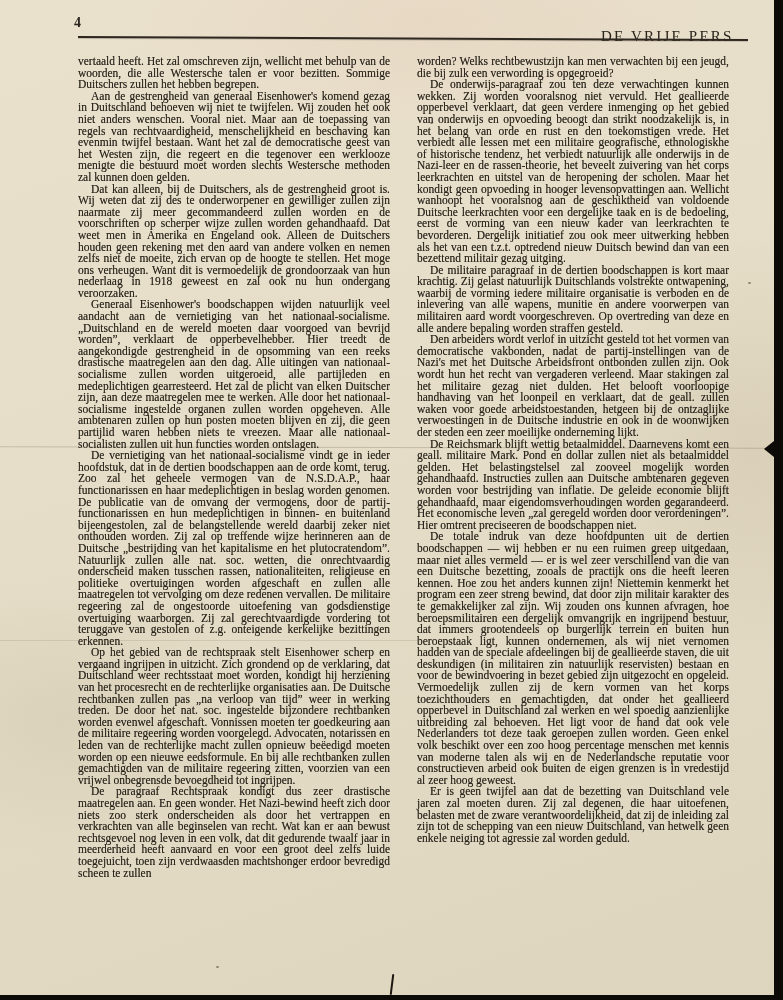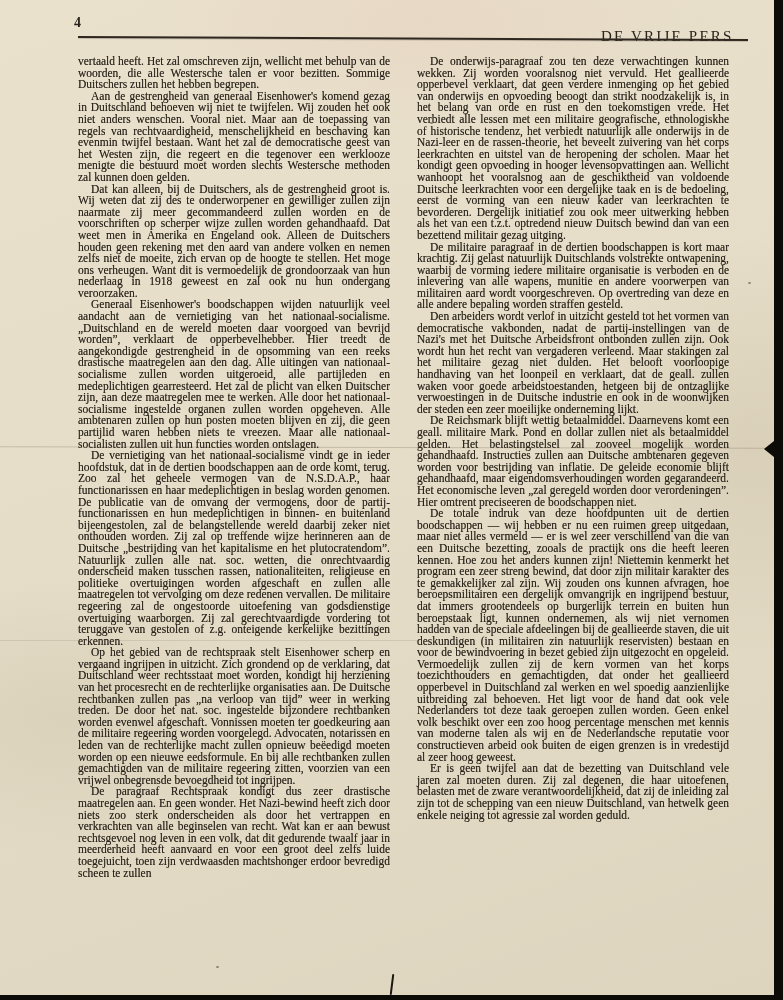--- a/index.html
+++ b/index.html
@@ -90,20 +90,21 @@
     <div class="col">
         <p class="noindent">vertaald heeft. Het zal omschreven zijn, wellicht met behulp van de woorden, die alle Westersche talen er voor bezitten. Sommige Duitschers zullen het hebben begrepen.</p>
         <p>Aan de gestrengheid van generaal Eisenhower's komend gezag in Duitschland behoeven wij niet te twijfelen. Wij zouden het ook niet anders wenschen. Vooral niet. Maar aan de toepassing van regels van rechtvaardigheid, menschelijkheid en beschaving kan evenmin twijfel bestaan. Want het zal de democratische geest van het Westen zijn, die regeert en die tegenover een werklooze menigte die bestuurd moet worden slechts Westersche methoden zal kunnen doen gelden.</p>
         <p>Dat kan alleen, bij de Duitschers, als de gestrengheid groot is. Wij weten dat zij des te onderworpener en gewilliger zullen zijn naarmate zij meer gecommandeerd zullen worden en de voorschriften op scherper wijze zullen worden gehandhaafd. Dat weet men in Amerika en Engeland ook. Alleen de Duitschers houden geen rekening met den aard van andere volken en nemen zelfs niet de moeite, zich ervan op de hoogte te stellen. Het moge ons verheugen. Want dit is vermoedelijk de grondoorzaak van hun nederlaag in 1918 geweest en zal ook nu hun ondergang veroorzaken.</p>
         <p>Generaal Eisenhower's boodschappen wijden natuurlijk veel aandacht aan de vernietiging van het nationaal-socialisme. „Duitschland en de wereld moeten daar voorgoed van bevrijd worden”, verklaart de opperbevelhebber. Hier treedt de aangekondigde gestrengheid in de opsomming van een reeks drastische maatregelen aan den dag. Alle uitingen van nationaal-socialisme zullen worden uitgeroeid, alle partijleden en medeplichtigen gearresteerd. Het zal de plicht van elken Duitscher zijn, aan deze maatregelen mee te werken. Alle door het nationaal-socialisme ingestelde organen zullen worden opgeheven. Alle ambtenaren zullen op hun posten moeten blijven en zij, die geen partijlid waren hebben niets te vreezen. Maar alle nationaal-socialisten zullen uit hun functies worden ontslagen.</p>
         <p>De vernietiging van het nationaal-socialisme vindt ge in ieder hoofdstuk, dat in de dertien boodschappen aan de orde komt, terug. Zoo zal het geheele vermogen van de N.S.D.A.P., haar functionarissen en haar medeplichtigen in beslag worden genomen. De publicatie van de omvang der vermogens, door de partij-functionarissen en hun medeplichtigen in binnen- en buitenland bijeengestolen, zal de belangstellende wereld daarbij zeker niet onthouden worden. Zij zal op treffende wijze herinneren aan de Duitsche „bestrijding van het kapitalisme en het plutocratendom”. Natuurlijk zullen alle nat. soc. wetten, die onrechtvaardig onderscheid maken tusschen rassen, nationaliteiten, religieuse en politieke overtuigingen worden afgeschaft en zullen alle maatregelen tot vervolging om deze redenen vervallen. De militaire regeering zal de ongestoorde uitoefening van godsdienstige overtuiging waarborgen. Zij zal gerechtvaardigde vordering tot teruggave van gestolen of z.g. onteigende kerkelijke bezittingen erkennen.</p>
         <p>Op het gebied van de rechtspraak stelt Eisenhower scherp en vergaand ingrijpen in uitzicht. Zich grondend op de verklaring, dat Duitschland weer rechtsstaat moet worden, kondigt hij herziening van het procesrecht en de rechterlijke organisaties aan. De Duitsche rechtbanken zullen pas „na verloop van tijd” weer in werking treden. De door het nat. soc. ingestelde bijzondere rechtbanken worden evenwel afgeschaft. Vonnissen moeten ter goedkeuring aan de militaire regeering worden voorgelegd. Advocaten, notarissen en leden van de rechterlijke macht zullen opnieuw beëedigd moeten worden op een nieuwe eedsformule. En bij alle rechtbanken zullen gemachtigden van de militaire regeering zitten, voorzien van een vrijwel onbegrensde bevoegdheid tot ingrijpen.</p>
         <p>De paragraaf Rechtspraak kondigt dus zeer drastische maatregelen aan. En geen wonder. Het Nazi-bewind heeft zich door niets zoo sterk onderscheiden als door het vertrappen en verkrachten van alle beginselen van recht. Wat kan er aan bewust rechtsgevoel nog leven in een volk, dat dit gedurende twaalf jaar in meerderheid heeft aanvaard en voor een groot deel zelfs luide toegejuicht, toen zijn verdwaasden machtshonger erdoor bevredigd scheen te zullen</p>
       </div>
     <div class="col">
+        <p class="noindent">worden? Welks rechtbewustzijn kan men verwachten bij een jeugd, die bij zulk een verwording is opgegroeid?</p>
         <p>De onderwijs-paragraaf zou ten deze verwachtingen kunnen wekken. Zij worden vooralsnog niet vervuld. Het geallieerde opperbevel verklaart, dat geen verdere inmenging op het gebied van onderwijs en opvoeding beoogt dan strikt noodzakelijk is, in het belang van orde en rust en den toekomstigen vrede. Het verbiedt alle lessen met een militaire geografische, ethnologiskhe of historische tendenz, het verbiedt natuurlijk alle onderwijs in de Nazi-leer en de rassen-theorie, het beveelt zuivering van het corps leerkrachten en uitstel van de heropening der scholen. Maar het kondigt geen opvoeding in hooger levensopvattingen aan. Wellicht wanhoopt het vooralsnog aan de geschiktheid van voldoende Duitsche leerkrachten voor een dergelijke taak en is de bedoeling, eerst de vorming van een nieuw kader van leerkrachten te bevorderen. Dergelijk initiatief zou ook meer uitwerking hebben als het van een t.z.t. optredend nieuw Duitsch bewind dan van een bezettend militair gezag uitging.</p>
         <p>De militaire paragraaf in de dertien boodschappen is kort maar krachtig. Zij gelast natuurlijk Duitschlands volstrekte ontwapening, waarbij de vorming iedere militaire organisatie is verboden en de inlevering van alle wapens, munitie en andere voorwerpen van militairen aard wordt voorgeschreven. Op overtreding van deze en alle andere bepaling worden straffen gesteld.</p>
         <p>Den arbeiders wordt verlof in uitzicht gesteld tot het vormen van democratische vakbonden, nadat de partij-instellingen van de Nazi's met het Duitsche Arbeidsfront ontbonden zullen zijn. Ook wordt hun het recht van vergaderen verleend. Maar stakingen zal het militaire gezag niet dulden. Het belooft voorloopige handhaving van het loonpeil en verklaart, dat de geall. zullen waken voor goede arbeidstoestanden, hetgeen bij de ontzaglijke verwoestingen in de Duitsche industrie en ook in de woonwijken der steden een zeer moeilijke onderneming lijkt.</p>
         <p>De Reichsmark blijft wettig betaalmiddel. Daarnevens komt een geall. militaire Mark. Pond en dollar zullen niet als betaalmiddel gelden. Het belastingstelsel zal zooveel mogelijk worden gehandhaafd. Instructies zullen aan Duitsche ambtenaren gegeven worden voor bestrijding van inflatie. De geleide economie blijft gehandhaafd, maar eigendomsverhoudingen worden gegarandeerd. Het economische leven „zal geregeld worden door verordeningen”. Hier omtrent preciseeren de boodschappen niet.</p>
         <p>De totale indruk van deze hoofdpunten uit de dertien boodschappen — wij hebben er nu een ruimen greep uitgedaan, maar niet alles vermeld — er is wel zeer verschillend van die van een Duitsche bezetting, zooals de practijk ons die heeft leeren kennen. Hoe zou het anders kunnen zijn! Niettemin kenmerkt het program een zeer streng bewind, dat door zijn militair karakter des te gemakkelijker zal zijn. Wij zouden ons kunnen afvragen, hoe beroepsmilitairen een dergelijk omvangrijk en ingrijpend bestuur, dat immers grootendeels op burgerlijk terrein en buiten hun beroepstaak ligt, kunnen ondernemen, als wij niet vernomen hadden van de speciale afdeelingen bij de geallieerde staven, die uit deskundigen (in militairen zin natuurlijk reservisten) bestaan en voor de bewindvoering in bezet gebied zijn uitgezocht en opgeleid. Vermoedelijk zullen zij de kern vormen van het korps toezichthouders en gemachtigden, dat onder het geallieerd opperbevel in Duitschland zal werken en wel spoedig aanzienlijke uitbreiding zal behoeven. Het ligt voor de hand dat ook vele Nederlanders tot deze taak geroepen zullen worden. Geen enkel volk beschikt over een zoo hoog percentage menschen met kennis van moderne talen als wij en de Nederlandsche reputatie voor constructieven arbeid ook buiten de eigen grenzen is in vredestijd al zeer hoog geweest.</p>
         <p>Er is geen twijfel aan dat de bezetting van Duitschland vele jaren zal moeten duren. Zij zal degenen, die haar uitoefenen, belasten met de zware verantwoordelijkheid, dat zij de inleiding zal zijn tot de schepping van een nieuw Duitschland, van hetwelk geen enkele neiging tot agressie zal worden geduld.</p>
       </div>
   </div>
 
   <div class="crease c1"></div>

